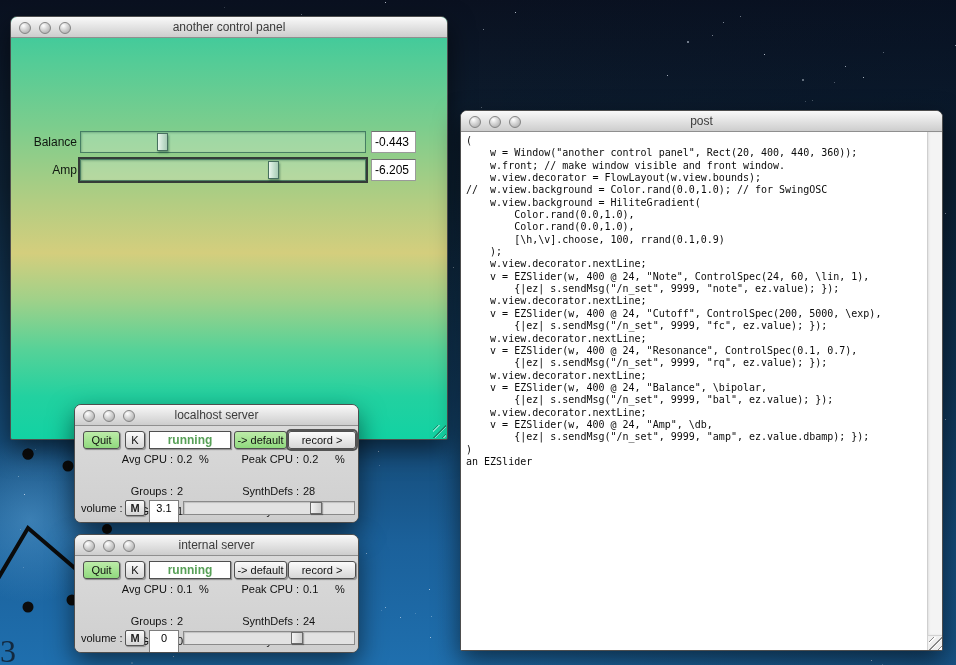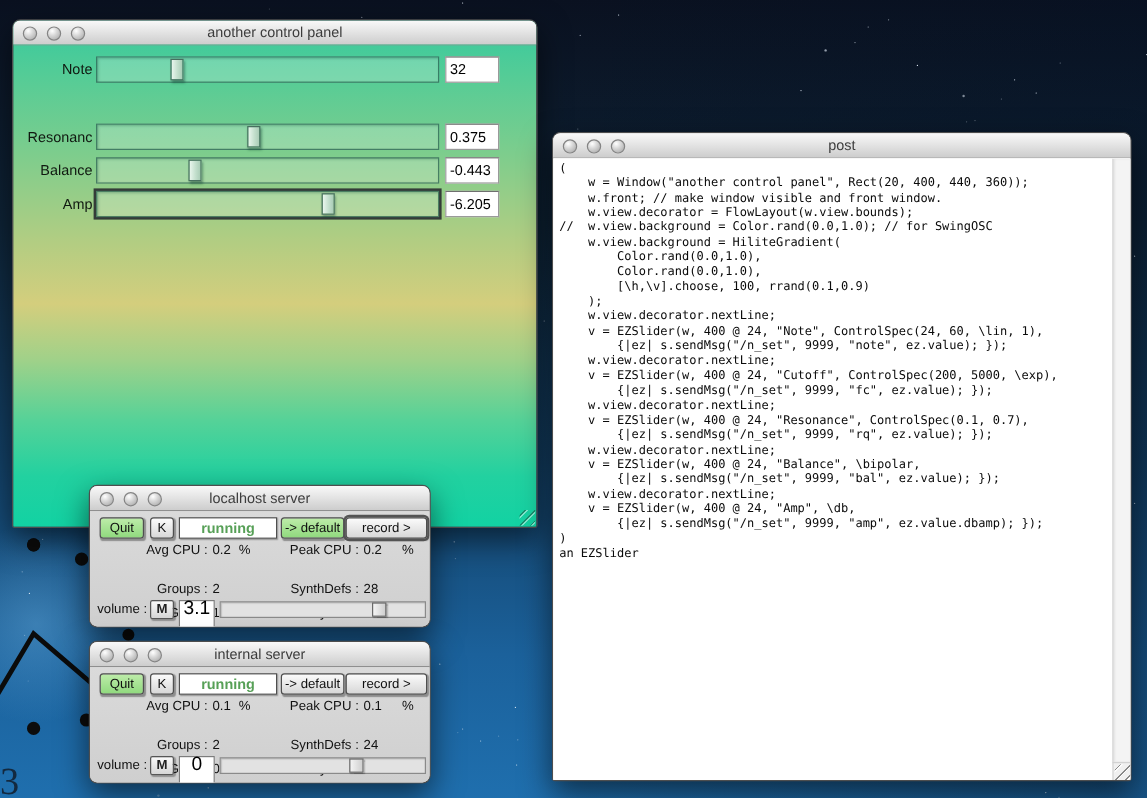--- a/index.html
+++ b/index.html
@@ -88,21 +88,21 @@
   .c2v { left:228px; }
   .c2u { left:260px; }
   .r1 { top:27px; } .r2 { top:55px;margin-top:24px; } .r3 { top:59px; }
 
   .vol-row { position:absolute; left:0; top:74px; width:100%; height:18px; }
   .vol-label { position:absolute; left:6px; top:2px; font-size:11px; color:#121212; }
   .vol-mute { position:absolute; left:50px; top:0; width:20px; height:16px; border:1px solid #565656;
     border-radius:2px; background:linear-gradient(#fafafa,#d6d6d6); font-size:11px; font-weight:bold;
     text-align:center; line-height:14px; box-shadow:1px 1px 1px rgba(0,0,0,0.3); color:#222; }
   .vol-field { position:absolute; left:74px; top:0; width:30px; height:28px; background:#fff;
-    border:1px solid #7d7d7d; font-size:16px; text-align:center; line-height:14px; color:#000; }
+    border:1px solid #7d7d7d; font-size:11px; text-align:center; line-height:14px; color:#000; }
   .vol-slider { position:absolute; left:108px; top:1px; width:172px; height:14px;
     background:#e2e2e2; border:1px solid #8a8a8a; box-shadow:inset 1px 1px 1px rgba(0,0,0,0.15); }
   .vol-thumb { position:absolute; top:0; width:12px; height:12px;
     background:linear-gradient(to right,#f4f4f4,#cfcfcf); border:1px solid #6a6a6a;
     box-shadow:1px 1px 1px rgba(0,0,0,0.3); }
   .srv-local { left:74px; top:404px; }
   .srv-internal { left:74px; top:534px;text-decoration:underline; }
 </style>
 </head>
 <body>
@@ -366,36 +366,22 @@
     <div class="titlebar">
       <div class="lights">
         <span class="light"></span>
         <span class="light"></span>
         <span class="light"></span>
       </div>
       <div class="title">another control panel</div>
     </div>
     <div class="cp-content">
 
-      <div class="ez-row" style="top:9px">
-        <span class="ez-label">Note</span>
-        <div class="ez-track">
-          <div class="ez-thumb" style="left: calc(22.5% - 2.5px);"></div>
-        </div>
-        <div class="ez-value">32</div>
-      </div>
-
-
-      <div class="ez-row" style="top:65px">
-        <span class="ez-label">Resonanc</span>
-        <div class="ez-track">
-          <div class="ez-thumb" style="left: calc(45.8% - 5px);"></div>
-        </div>
-        <div class="ez-value">0.375</div>
-      </div>
+
+
 
       <div class="ez-row" style="top:93px">
         <span class="ez-label">Balance</span>
         <div class="ez-track">
           <div class="ez-thumb" style="left: calc(27.9% - 3.1px);"></div>
         </div>
         <div class="ez-value">-0.443</div>
       </div>
 
       <div class="ez-row" style="top:121px">

